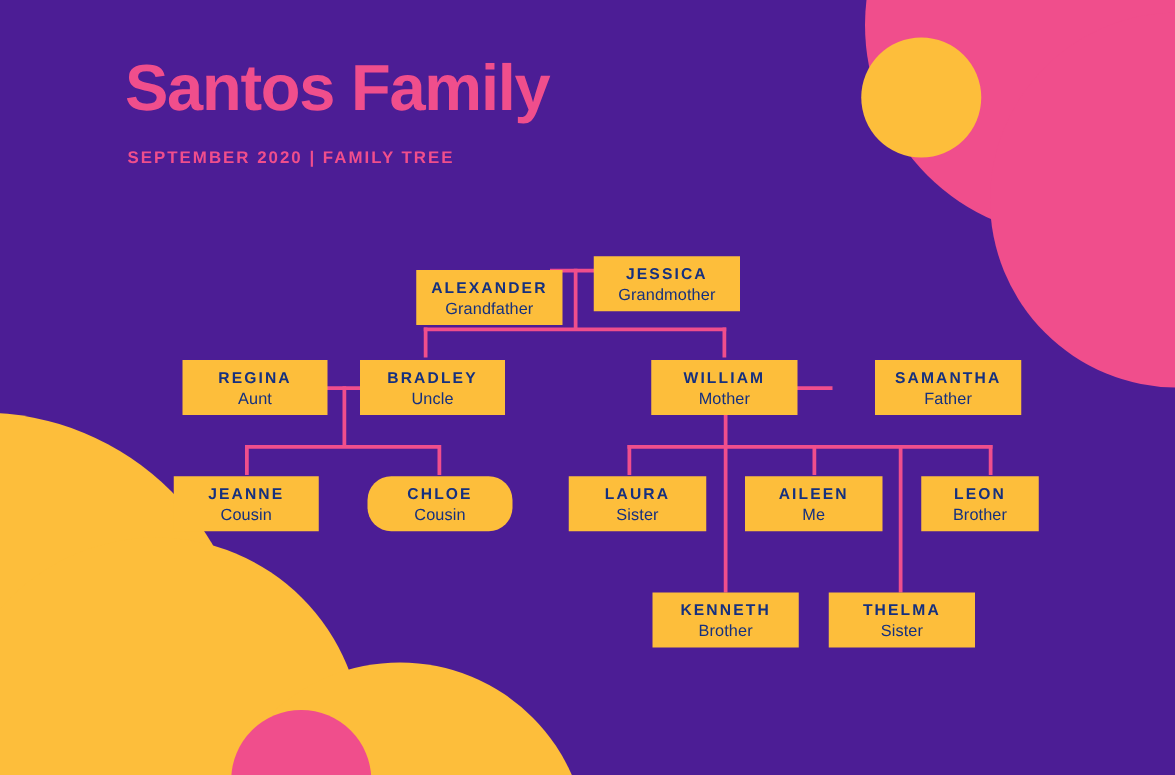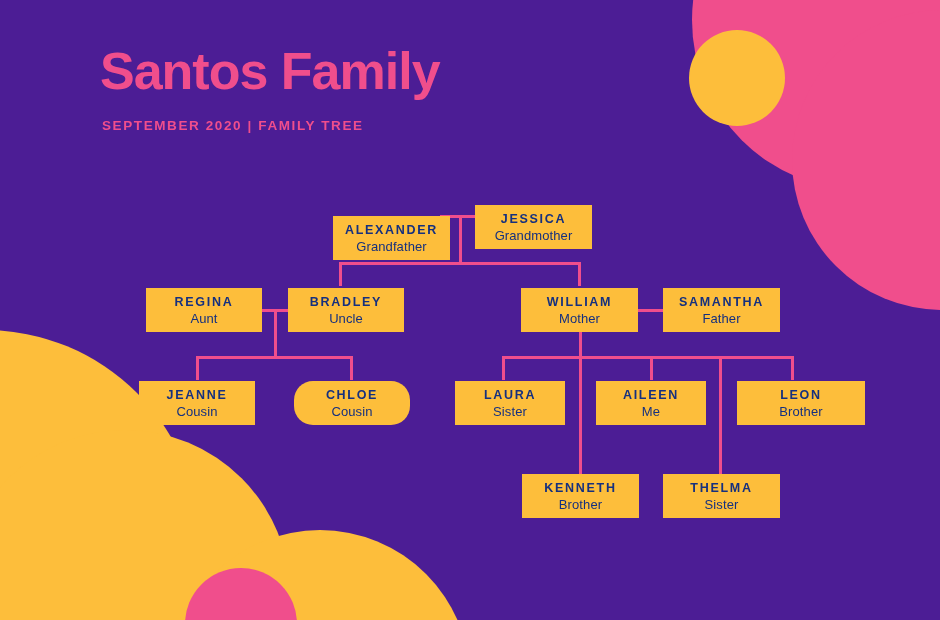--- a/index.html
+++ b/index.html
@@ -190,42 +190,42 @@
       <div class="rl">Aunt</div>
     </div>
     <div class="node" style="left:521px; top:288px; width:117px; height:44px;">
       <div class="nm">WILLIAM</div>
       <div class="rl">Mother</div>
     </div>
     <div class="node" style="left:288px; top:288px; width:116px; height:44px;">
       <div class="nm">BRADLEY</div>
       <div class="rl">Uncle</div>
     </div>
-    <div class="node" style="left:663px; top:288px; width:117px; height:44px;">
+    <div class="node" style="left:700px; top:288px; width:117px; height:44px;">
       <div class="nm">SAMANTHA</div>
       <div class="rl">Father</div>
     </div>
 
     <div class="node" style="left:139px; top:381px; width:116px; height:44px;">
       <div class="nm">JEANNE</div>
       <div class="rl">Cousin</div>
     </div>
     <div class="node" style="left:294px; top:381px; width:116px; height:44px;border-radius:19px;">
       <div class="nm">CHLOE</div>
       <div class="rl">Cousin</div>
     </div>
     <div class="node" style="left:455px; top:381px; width:110px; height:44px;">
       <div class="nm">LAURA</div>
       <div class="rl">Sister</div>
     </div>
     <div class="node" style="left:596px; top:381px; width:110px; height:44px;">
       <div class="nm">AILEEN</div>
       <div class="rl">Me</div>
     </div>
-    <div class="node" style="left:737px; top:381px; width:128px; height:44px;">
+    <div class="node" style="left:737px; top:381px; width:94px; height:44px;">
       <div class="nm">LEON</div>
       <div class="rl">Brother</div>
     </div>
 
     <div class="node" style="left:522px; top:474px; width:117px; height:44px;">
       <div class="nm">KENNETH</div>
       <div class="rl">Brother</div>
     </div>
     <div class="node" style="left:663px; top:474px; width:117px; height:44px;">
       <div class="nm">THELMA</div>

